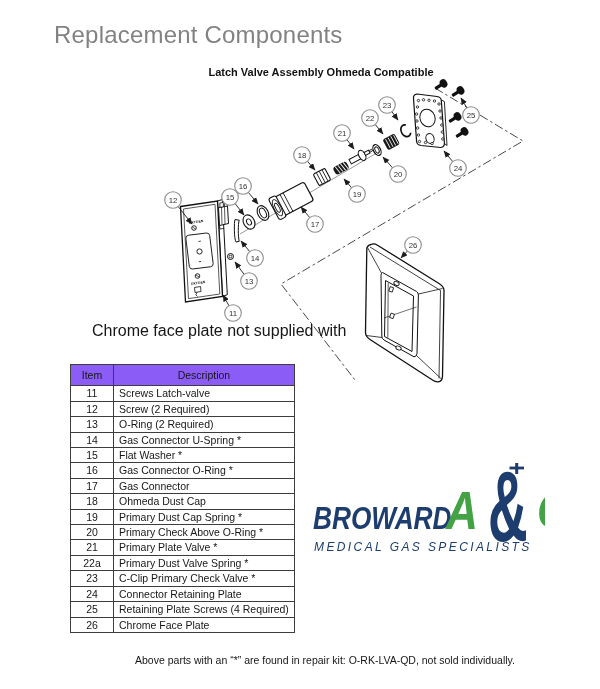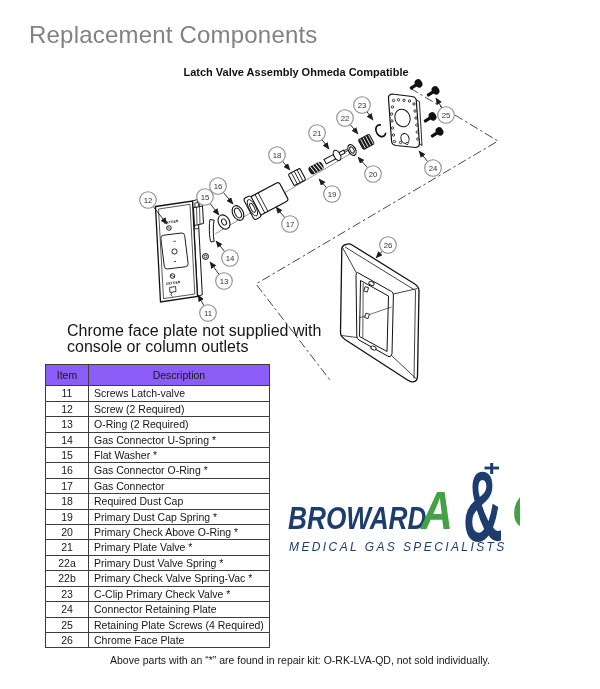--- a/index.html
+++ b/index.html
@@ -1,17 +1,17 @@
 <!DOCTYPE html>
 <html><head>
 <meta charset="utf-8">
 <style>
   html,body{margin:0;padding:0;background:#fff;}
   .page{position:relative;width:520px;height:689px;background:#fff;overflow:hidden;
-        font-family:"Liberation Sans",sans-serif;}
+        font-family:"Liberation Sans",sans-serif;margin-left:25px;}
   .title{position:absolute;left:29px;top:21px;font-size:24px;font-weight:400;
          color:#828282;letter-spacing:.2px;}
   .diagram-title{position:absolute;left:-4px;top:66px;width:600px;text-align:center;
          font-size:11px;font-weight:bold;color:#111;}
   svg.diagram{position:absolute;left:0;top:0;width:600px;height:689px;}
   svg.diagram text{font-family:"Liberation Sans",sans-serif;}
   .note{position:absolute;left:67px;top:323px;font-size:16px;color:#161616;line-height:15.5px;}
   table.parts{position:absolute;left:45px;top:364px;border-collapse:collapse;color:#161616;}
   .parts th,.parts td{border:1px solid #3d3d3d;font-size:10.5px;line-height:12.4px;padding:1px 5px;}
   .parts th{background:#8b5cf6;font-weight:400;padding:4px 6px;}
@@ -231,21 +231,20 @@
         <circle cx="446" cy="115" r="8.3" fill="#fff" stroke="#8c8c8c" stroke-width="1.1"></circle>
         <text x="446" y="117.7" text-anchor="middle" font-size="7.8" fill="#333">25</text>
         <line x1="382.37027514731557" y1="251.09886859040816" x2="376" y2="258" stroke="#1c1c1c" stroke-width="0.9" marker-end="url(#arw)"></line>
         <circle cx="388" cy="245" r="8.3" fill="#fff" stroke="#8c8c8c" stroke-width="1.1"></circle>
         <text x="388" y="247.7" text-anchor="middle" font-size="7.8" fill="#333">26</text>
       </g>
   </svg>
 
   <div class="note">
     <div>Chrome face plate not supplied with</div>
-    <div>console or column outlets</div>
   </div>
 
   <table class="parts">
     <thead>
       <tr>
         <th class="item-col">Item</th>
         <th>Description</th>
       </tr>
     </thead>
     <tbody id="parts-body">
@@ -272,41 +271,37 @@
         <tr>
           <td class="item">16</td>
           <td>Gas Connector O-Ring *</td>
         </tr>
         <tr>
           <td class="item">17</td>
           <td>Gas Connector</td>
         </tr>
         <tr>
           <td class="item">18</td>
-          <td>Required Dust Cap</td>
+          <td>Ohmeda Dust Cap</td>
         </tr>
         <tr>
           <td class="item">19</td>
           <td>Primary Dust Cap Spring *</td>
         </tr>
         <tr>
           <td class="item">20</td>
           <td>Primary Check Above O-Ring *</td>
         </tr>
         <tr>
           <td class="item">21</td>
           <td>Primary Plate Valve *</td>
         </tr>
         <tr>
           <td class="item">22a</td>
           <td>Primary Dust Valve Spring *</td>
-        </tr>
-        <tr>
-          <td class="item">22b</td>
-          <td>Primary Check Valve Spring-Vac *</td>
         </tr>
         <tr>
           <td class="item">23</td>
           <td>C-Clip Primary Check Valve *</td>
         </tr>
         <tr>
           <td class="item">24</td>
           <td>Connector Retaining Plate</td>
         </tr>
         <tr>

